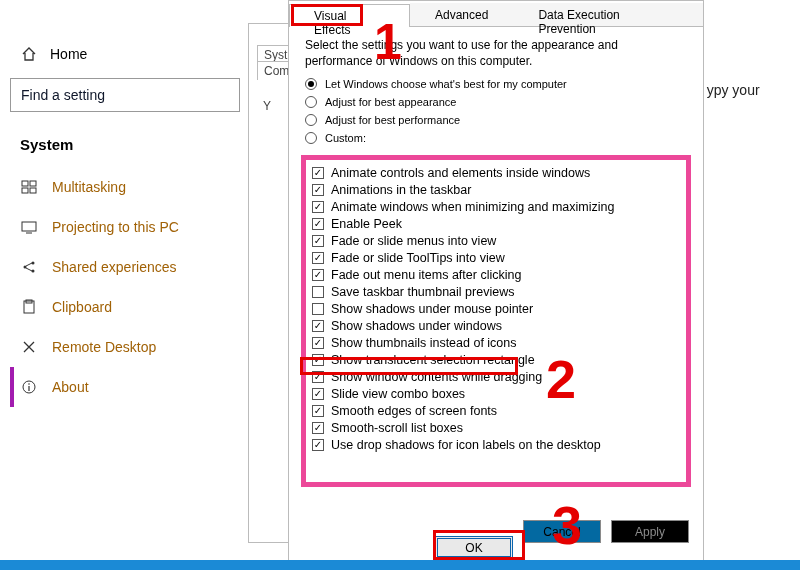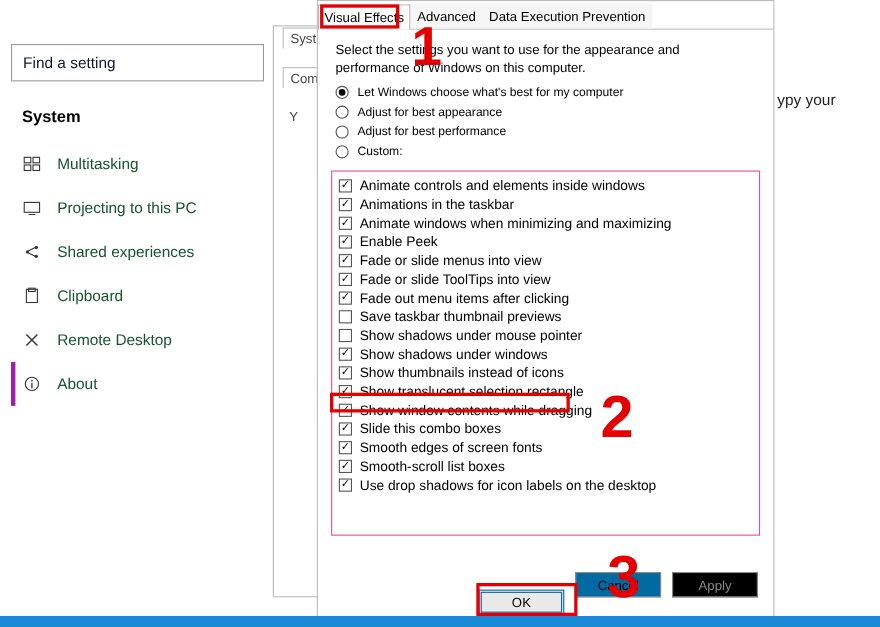--- a/index.html
+++ b/index.html
@@ -4,62 +4,70 @@
 <style>
   * { box-sizing: border-box; font-family: "Segoe UI", Arial, sans-serif; }
   body { margin: 0; width: 800px; height: 570px; overflow: hidden; background: #fff; position: relative; font-size: 13px; color: #000; }
 
   
   .settings-app { position: absolute; left: 0; top: 0; width: 800px; height: 570px; background: #fff; }
   .settings-sidebar { position: absolute; left: 10px; top: 40px; width: 230px; }
   .home-row { display: flex; align-items: center; gap: 12px; font-size: 14px; padding: 6px 10px 16px 10px; }
   .search-box { border: 1px solid #999; height: 34px; padding: 0 10px; display: flex; align-items: center; color: #0f172a; font-size: 14px; margin-bottom: 18px; }
   .section-head { font-weight: 600; font-size: 15px; padding: 6px 10px 14px 10px; }
-  .nav-item { display: flex; gap: 14px; padding: 12px 10px; font-size: 14px; color: #14532d; }
+  .nav-item { display: flex; gap: 14px; padding: 12px 10px; font-size: 14px; color: #a16207; }
   .nav-item.active { border-left: 4px solid #a21caf; padding-left: 6px; }
   .nav-icon { width: 18px; display: inline-flex; justify-content: center; color: #333; }
 
   
   .sysprops { position: absolute; left: 248px; top: 23px; width: 430px; height: 520px; background: #fff; border: 1px solid #bbb; }
-  .sysprops-tabs { position: absolute; left: 8px; top: 4px; font-size: 12px; color: #444; }
+  .sysprops-tabs { position: absolute; left: 8px; top: 24px; font-size: 12px; color: #444; }
   .sysprops-tabs span { border:1px solid #bbb; border-bottom:none; padding:2px 6px; background:#fff; }
   .sysprops-text { position: absolute; left: 14px; top: 48px; font-size: 12px; color: #444; }
   .bg-copy { position:absolute; left:695px; top:82px; font-size:14px; color:#222; }
 
   
   .perf-dialog { position: absolute; left: 288px; top: 0; width: 416px; height: 570px; background: #fff; border: 1px solid #bbb; }
   .tabs { display: flex; border-bottom: 1px solid #bbb; height: 26px; }
-  .tab { padding: 4px 5px; font-size: 12px; border: 1px solid transparent; border-bottom: none; background: #f5f5f5; margin-top:2px; }
+  .tab { padding: 4px 24px; font-size: 12px; border: 1px solid transparent; border-bottom: none; background: #f5f5f5; margin-top:2px; }
   .tab.active { background: #fff; border-color: #bbb; position: relative; top: 1px; }
   .intro { padding: 10px 16px 6px 16px; font-size: 12px; line-height: 1.35; }
   .radios { padding: 0 16px 6px 16px; }
   .radio-row { display: flex; align-items: center; gap: 8px; padding: 3px 0; font-size: 11px; }
   .radio { width: 12px; height: 12px; border: 1px solid #555; border-radius: 50%; display: inline-flex; align-items: center; justify-content: center; }
   .radio.sel::after { content: ""; width: 6px; height: 6px; background: #000; border-radius: 50%; }
-  .checklist { margin: 2px 12px 0 12px; border: 1px solid #ec4899; height: 332px; overflow: hidden; padding: 4px 6px; background: #fff; }
+  .checklist { margin: 2px 12px 0 12px; border: 5px solid #ec4899; height: 332px; overflow: hidden; padding: 4px 6px; background: #fff; }
   .check-row { display: flex; align-items: center; gap: 7px; padding: 1.5px 0; font-size: 12.5px; }
   .cb { width: 12px; height: 12px; border: 1px solid #555; display: inline-flex; align-items: center; justify-content: center; font-size: 10px; line-height: 1; }
   .cb.chk::after { content: "✓"; color: #000; }
   .btn-row { position: absolute; bottom: 10px; right: 14px; display: flex; gap: 10px; }
   .btn { width: 78px; height: 23px; border: 1px solid #8a8a8a; background: #0369a1; font-size: 12px; display: inline-flex; align-items: center; justify-content: center; }
   .btn.primary { border: 1px solid #0a64ad; outline: 1px solid #0a64ad; outline-offset: -3px; background:#e9e9e9;margin-top:16px; }
   .btn.disabled { color:#8a8a8a; background:#000000; }
 
   
   .red-box { position: absolute; border: 3px solid #e40000; pointer-events: none; }
   .red-num { position: absolute; color: #e40000; font-weight: 700; font-family: Arial, sans-serif; }
 
   
   .taskbar { position: absolute; left: 0; bottom: 0; width: 800px; height: 10px; background: #1b8ad6; }
 </style>
 </head>
 <body>
 
 <div class="settings-app">
   <div class="settings-sidebar">
+    <div class="home-row">
+      <span class="nav-icon">
+        <svg width="16" height="16" viewBox="0 0 16 16">
+            <path d="M2 8 L8 2 L14 8 M4 7 V14 H12 V7" fill="none" stroke="#333" stroke-width="1.3"></path>
+          </svg>
+      </span>
+      <span>Home</span>
+    </div>
     <div class="search-box">
       <span>Find a setting</span>
     </div>
     <div class="section-head">System</div>
     <div id="nav-list">
         <div class="nav-item">
           <span class="nav-icon">
             <svg width="16" height="16" viewBox="0 0 16 16">
               <rect x="1" y="2" width="6" height="5" fill="none" stroke="#333"></rect>
               <rect x="9" y="2" width="6" height="5" fill="none" stroke="#333"></rect>
@@ -205,21 +213,21 @@
       <div class="check-row">
         <span class="cb chk"></span>
         <span>Show translucent selection rectangle</span>
       </div>
       <div class="check-row">
         <span class="cb chk"></span>
         <span>Show window contents while dragging</span>
       </div>
       <div class="check-row">
         <span class="cb chk"></span>
-        <span>Slide this combo boxes</span>
+        <span>Slide view combo boxes</span>
       </div>
       <div class="check-row">
         <span class="cb chk"></span>
         <span>Smooth edges of screen fonts</span>
       </div>
       <div class="check-row">
         <span class="cb chk"></span>
         <span>Smooth-scroll list boxes</span>
       </div>
       <div class="check-row">

